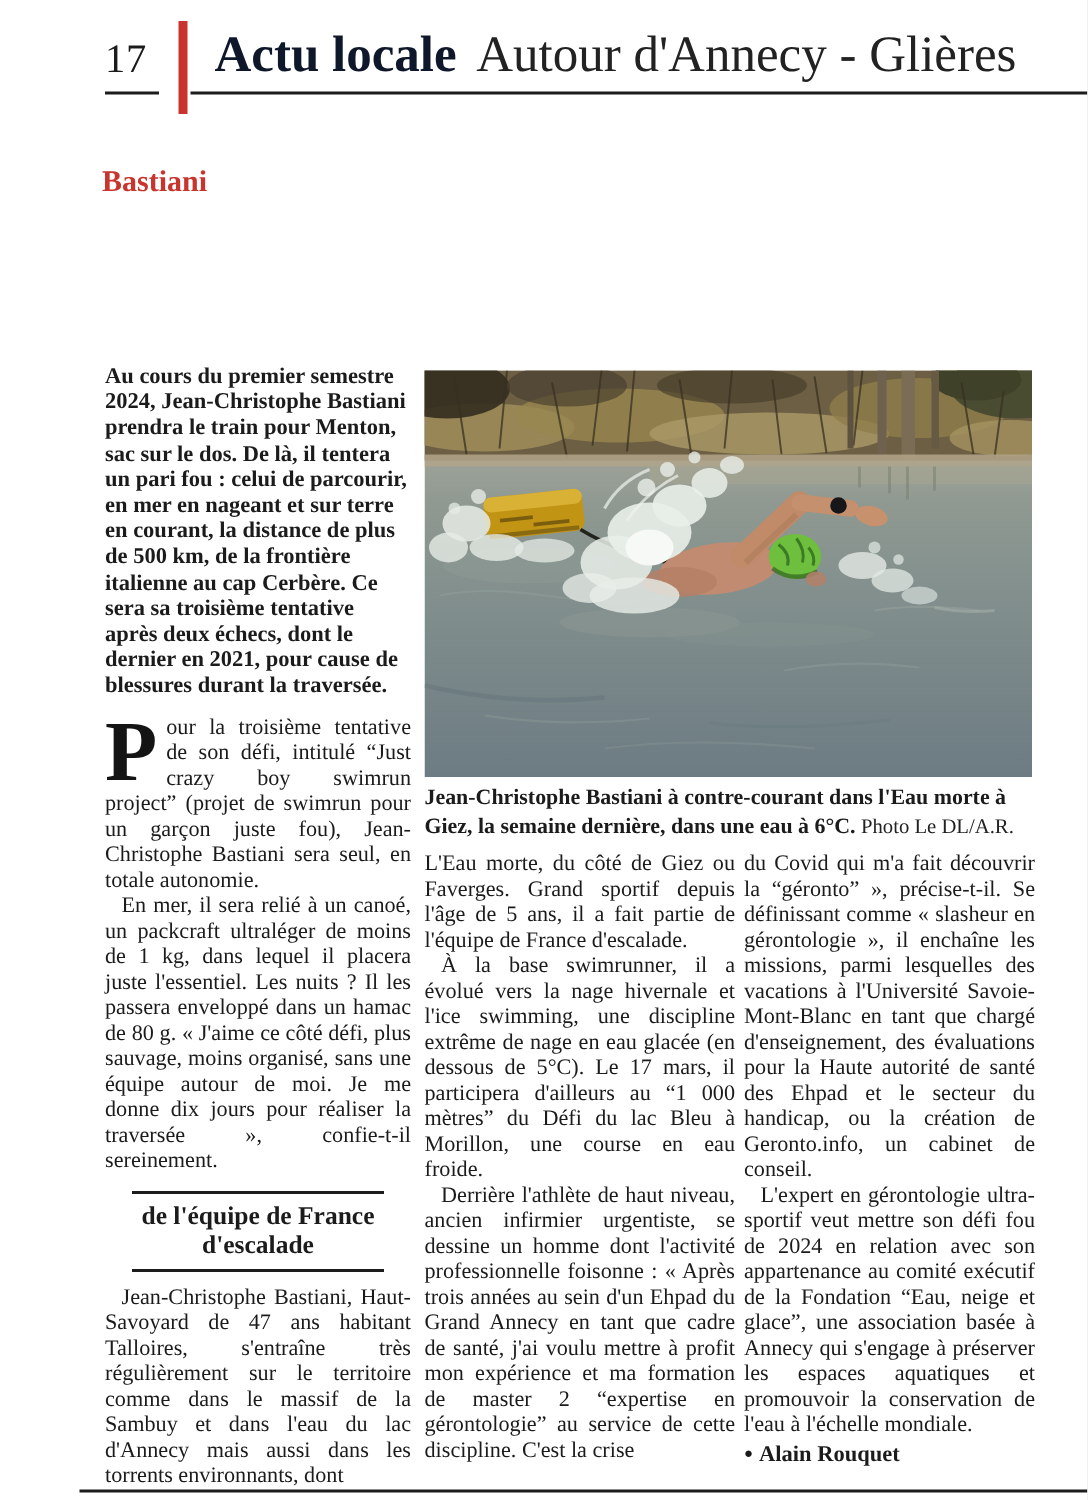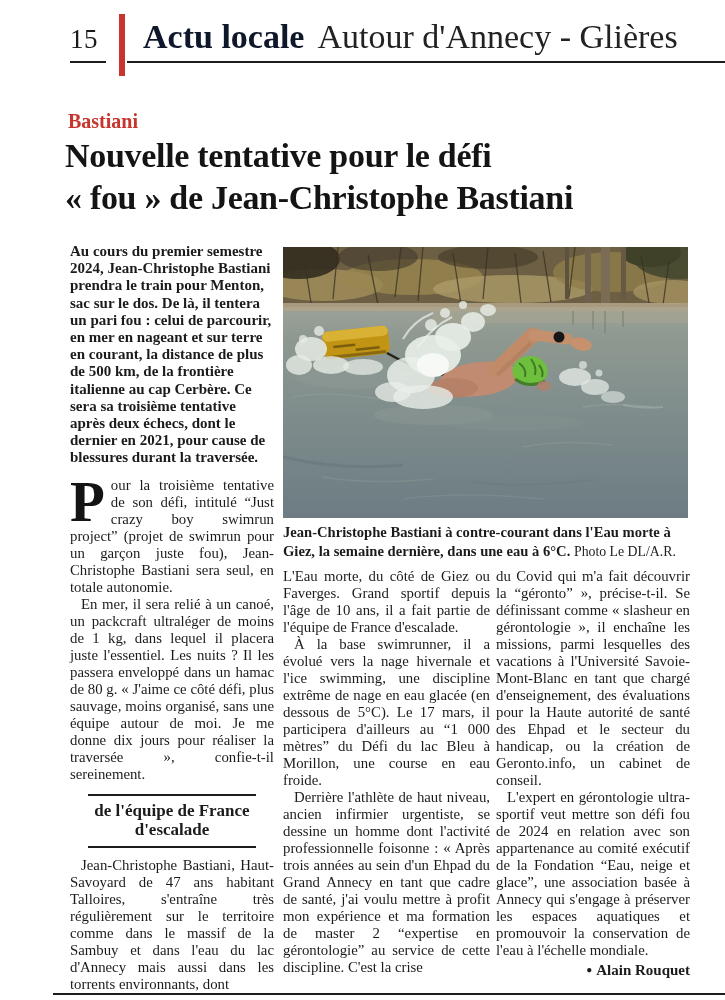--- a/index.html
+++ b/index.html
@@ -33,41 +33,37 @@
   
   .subhead-box{margin:11px 18px 9px 18px;border-top:2px solid #1c1c1c;border-bottom:2px solid #1c1c1c;
     padding:5px 0 7px;text-align:center;font-weight:bold;font-size:17px;line-height:19px;}
   
   .photo-wrap{position:absolute;left:283px;top:247px;width:405px;height:271px;}
   .photo-wrap svg{display:block;width:100%;height:100%;}
   .caption{position:absolute;left:283px;top:523px;width:406px;font-size:14.6px;line-height:18.5px;margin:0;text-align:left;}
   .caption .cap-main{font-weight:bold;}
   .caption .cap-credit{font-weight:normal;font-size:13.8px;color:#222;}
   
-  .byline{margin-top:3px;font-weight:bold;font-size:15px;text-align:right;}
+  .byline{margin-top:3px;font-weight:bold;font-size:15px;}
   .byline .bullet{font-size:10px;vertical-align:2px;padding-right:4px;}
 </style>
 </head>
 <body>
 
 <div class="page">
 
-  <div class="page-number">15</div>
+  <div class="page-number">17</div>
   <div class="header-red-bar"></div>
   <div class="header-titles">
     <span class="section-title">Actu locale</span><span class="subsection-title">Autour d'Annecy - Glières</span>
   </div>
   <div class="rule rule-short"></div>
   <div class="rule rule-long"></div>
 
   <div class="kicker">Bastiani</div>
-  <div class="headline">
-    <div>Nouvelle tentative pour le défi</div>
-    <div>« fou » de Jean-Christophe Bastiani</div>
-  </div>
 
   <div class="col-left">
     <p class="lead">Au cours du premier semestre 2024, Jean-Christophe Bastiani prendra le train pour Menton, sac sur le dos. De là, il tentera un pari fou : celui de parcourir, en mer en nageant et sur terre en courant, la distance de plus de 500 km, de la frontière italienne au cap Cerbère. Ce sera sa troisième tentative après deux échecs, dont le dernier en 2021, pour cause de blessures durant la traversée.</p>
     <p class="body-text intro-para"><span class="dropcap">P</span><span>our la troisième tentative de son défi, intitulé “Just crazy boy swimrun project” (projet de swimrun pour un garçon juste fou), Jean-Christophe Bastiani sera seul, en totale autonomie.</span></p>
     <p class="body-text indent">En mer, il sera relié à un canoé, un packcraft ultraléger de moins de 1 kg, dans lequel il placera juste l'essentiel. Les nuits ? Il les passera enveloppé dans un hamac de 80 g. « J'aime ce côté défi, plus sauvage, moins organisé, sans une équipe autour de moi. Je me donne dix jours pour réaliser la traversée », confie-t-il sereinement.</p>
     <div class="subhead-box">
       <div>de l'équipe de France</div>
       <div>d'escalade</div>
     </div>
     <p class="body-text indent">Jean-Christophe Bastiani, Haut-Savoyard de 47 ans habitant Talloires, s'entraîne très régulièrement sur le territoire comme dans le massif de la Sambuy et dans l'eau du lac d'Annecy mais aussi dans les torrents environnants, dont</p>
@@ -194,21 +190,21 @@
           <circle cx="316" cy="126" r="3.5" opacity=".7"></circle>
         </g>
         <path d="M340,158 q20,4 40,2" stroke="#aab5ae" stroke-width="2" fill="none" opacity=".5"></path>
       </g>
     </svg>
   </div>
 
   <p class="caption"><span class="cap-main">Jean-Christophe Bastiani à contre-courant dans l'Eau morte à Giez, la semaine dernière, dans une eau à 6°C.</span> <span class="cap-credit">Photo Le DL/A.R.</span></p>
 
   <div class="col-mid">
-    <p class="body-text">L'Eau morte, du côté de Giez ou Faverges. Grand sportif depuis l'âge de 10 ans, il a fait partie de l'équipe de France d'escalade.</p>
+    <p class="body-text">L'Eau morte, du côté de Giez ou Faverges. Grand sportif depuis l'âge de 5 ans, il a fait partie de l'équipe de France d'escalade.</p>
     <p class="body-text indent">À la base swimrunner, il a évolué vers la nage hivernale et l'ice swimming, une discipline extrême de nage en eau glacée (en dessous de 5°C). Le 17 mars, il participera d'ailleurs au “1 000 mètres” du Défi du lac Bleu à Morillon, une course en eau froide.</p>
     <p class="body-text indent">Derrière l'athlète de haut niveau, ancien infirmier urgentiste, se dessine un homme dont l'activité professionnelle foisonne : « Après trois années au sein d'un Ehpad du Grand Annecy en tant que cadre de santé, j'ai voulu mettre à profit mon expérience et ma formation de master 2 “expertise en gérontologie” au service de cette discipline. C'est la crise</p>
   </div>
 
   <div class="col-right">
     <p class="body-text">du Covid qui m'a fait découvrir la “géronto” », précise-t-il. Se définissant comme « slasheur en gérontologie », il enchaîne les missions, parmi lesquelles des vacations à l'Université Savoie-Mont-Blanc en tant que chargé d'enseignement, des évaluations pour la Haute autorité de santé des Ehpad et le secteur du handicap, ou la création de Geronto.info, un cabinet de conseil.</p>
     <p class="body-text indent">L'expert en gérontologie ultra-sportif veut mettre son défi fou de 2024 en relation avec son appartenance au comité exécutif de la Fondation “Eau, neige et glace”, une association basée à Annecy qui s'engage à préserver les espaces aquatiques et promouvoir la conservation de l'eau à l'échelle mondiale.</p>
     <p class="byline"><span class="bullet">●</span><span>Alain Rouquet</span></p>
   </div>
 

